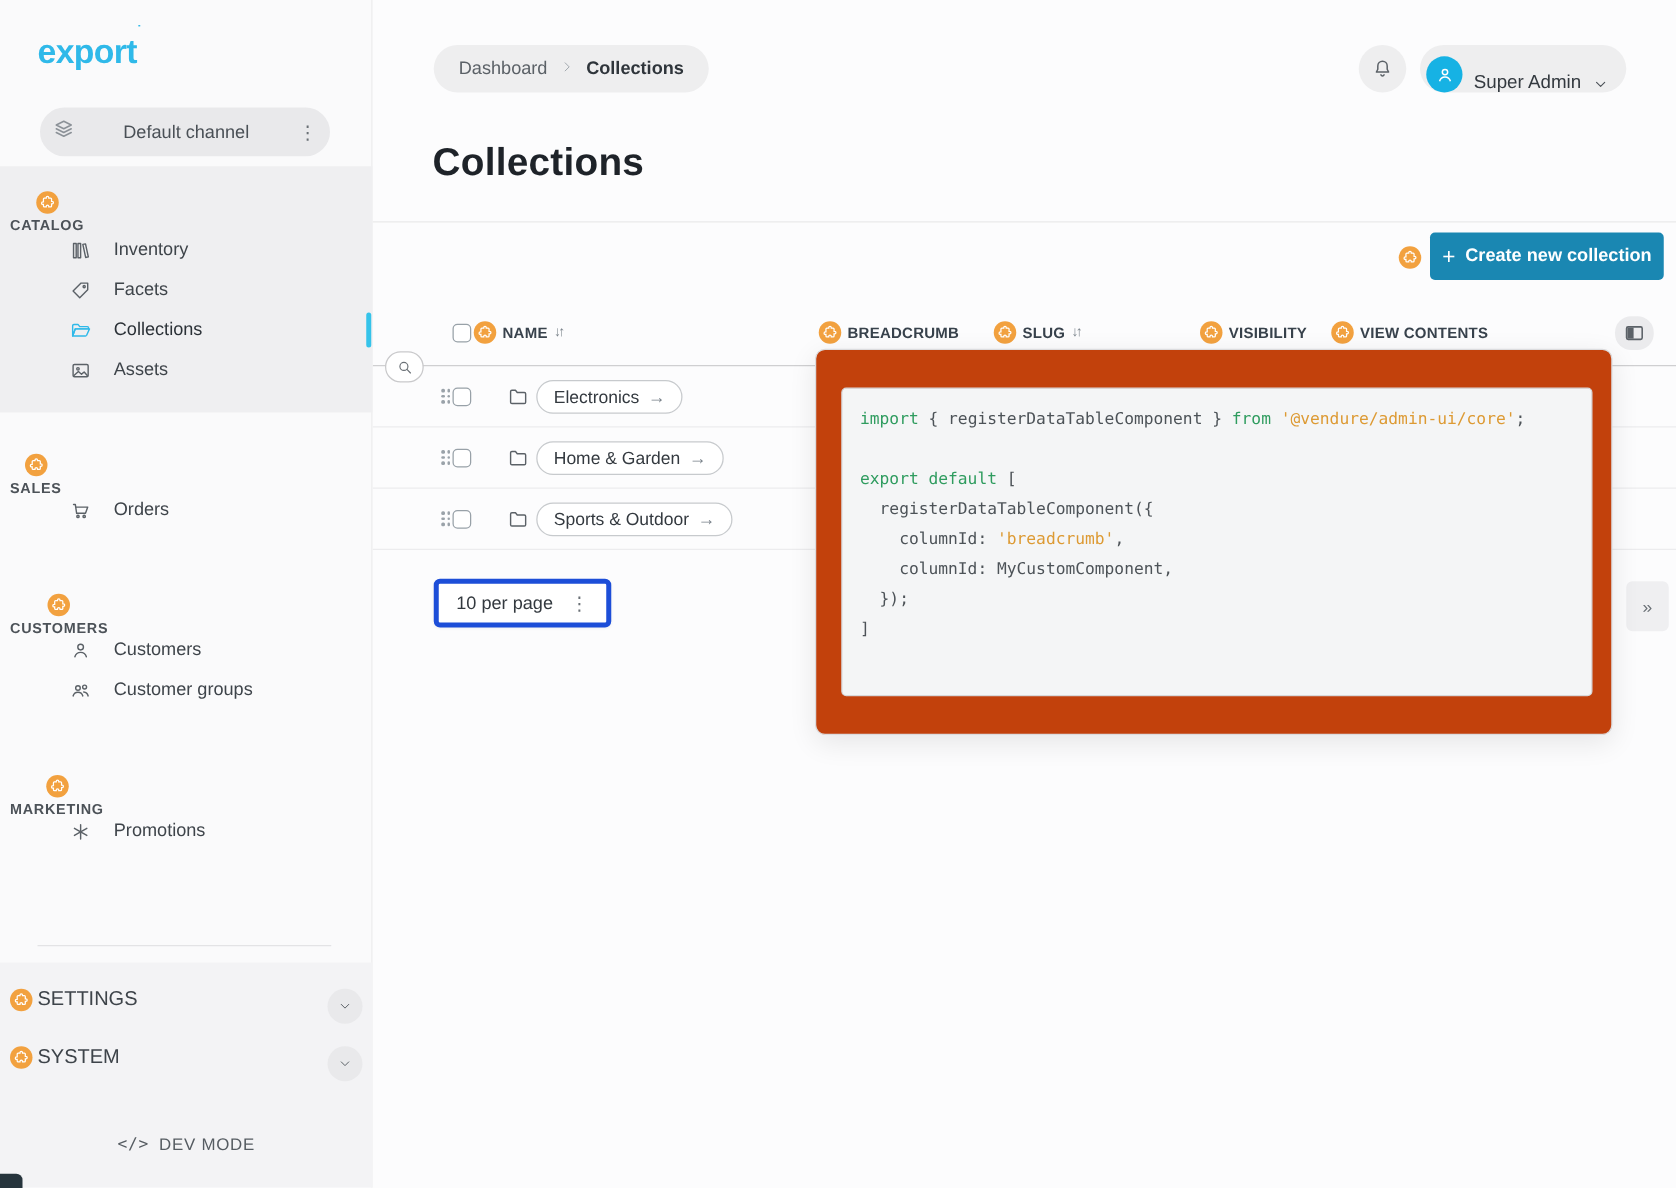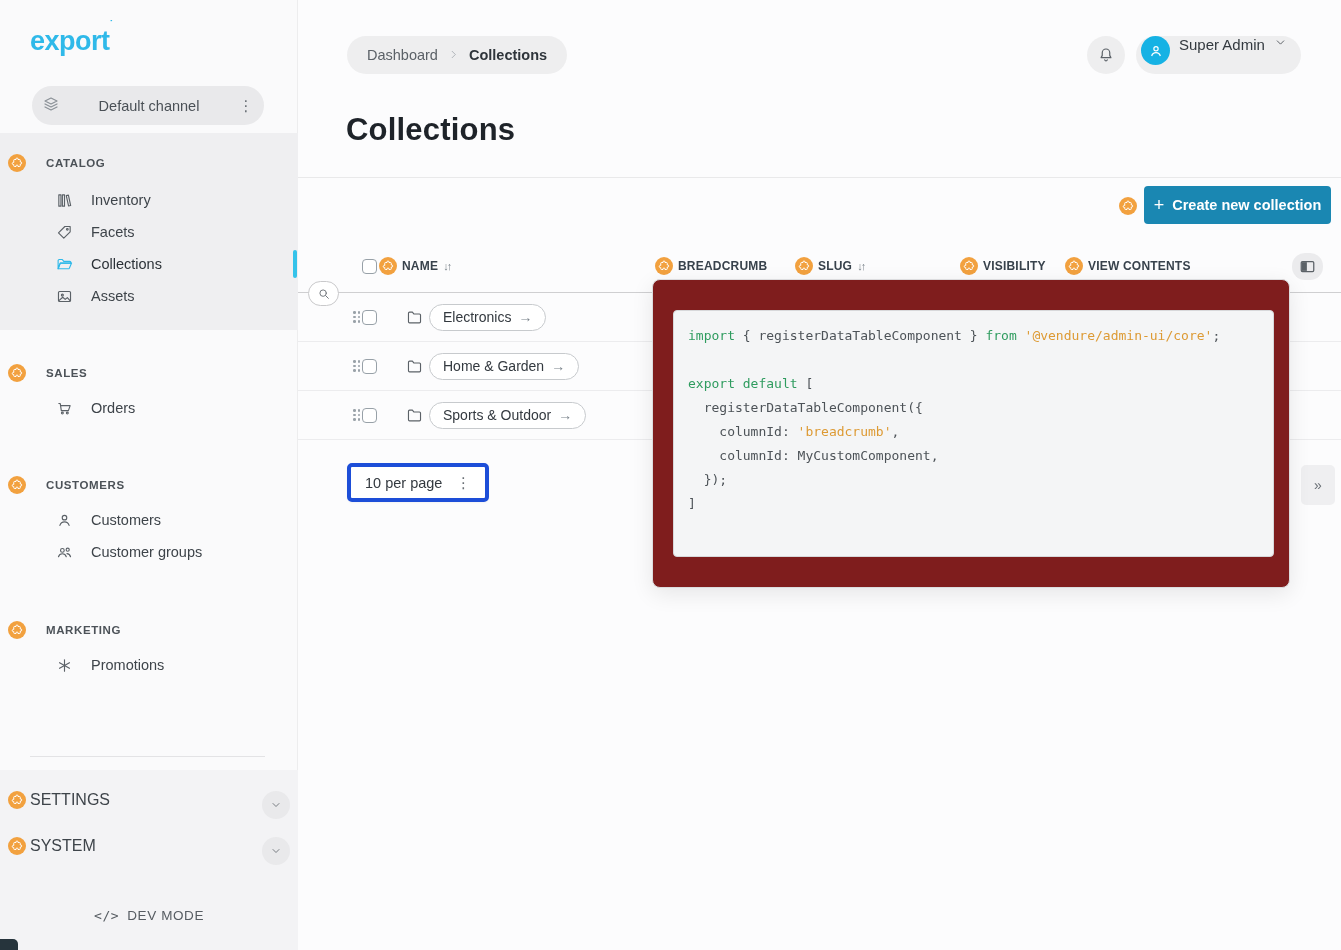--- a/index.html
+++ b/index.html
@@ -16,21 +16,21 @@
   
   .sidebar { position:absolute; left:0; top:0; width:298px; height:950px; background:#fafafb;
     border-right:1px solid #ededee; z-index:2; }
   .logo { position:absolute; left:30px; top:26px; font-size:27px; font-weight:700; color:#2fb9e9; letter-spacing:-0.5px; }
   .logo sup { font-size:11px; top:-12px; position:relative; }
   .channel-pill { position:absolute; left:32px; top:86px; width:232px; height:39px; background:#e9e9eb;
     border-radius:20px; display:flex; align-items:center; padding:0 10px; cursor:pointer; }
   .channel-pill .label { flex:1; text-align:center; font-size:14.5px; color:#4a5056; }
   .kebab { color:#6a7076; font-size:15px; letter-spacing:0; width:16px; text-align:center; cursor:pointer; }
 
-  .nav-section-header { position:absolute; left:8px; display:flex; align-items:center; gap:20px; height:20px; }
+  .nav-section-header { position:absolute; left:8px; display:flex; align-items:center; gap:4px; height:20px;flex-direction:column; }
   .nav-section-header .sec-label { font-size:11.5px; font-weight:600; letter-spacing:.6px; color:#4c5258; }
   .nav-item { position:absolute; left:0; width:298px; height:32px; display:flex; align-items:center;
     gap:18px; padding-left:56px; cursor:pointer; font-size:14.5px; color:#3e444a; }
   .nav-item svg { width:17px; height:17px; flex:0 0 17px; }
   .catalog-band { position:absolute; left:0; top:133px; width:298px; height:197px; background:#efeff1; }
   .active-bar { position:absolute; right:0; top:250px; width:4px; height:28px; background:#35c3ea; border-radius:2px; }
   .bottom-band { position:absolute; left:0; top:770px; width:298px; height:180px; background:#f3f3f5; }
   .side-divider { position:absolute; left:30px; top:756px; width:235px; height:1px; background:#e3e3e5; }
   .collapse-row { position:absolute; left:8px; width:282px; height:28px; display:flex; align-items:flex-start; }
   .collapse-row .spacer { flex:1; }
@@ -44,21 +44,21 @@
   
   .main { position:absolute; left:298px; top:0; width:1043px; height:950px; }
   .crumb-pill { position:absolute; left:49px; top:36px; height:38px; background:#eeeeef; border-radius:19px;
     display:flex; align-items:center; gap:10px; padding:0 20px; font-size:14.5px; }
   .crumb-link { color:#5b6167; cursor:pointer; }
   .crumb-sep svg { width:11px; height:11px; }
   .crumb-current { color:#2f353b; font-weight:600; }
   .bell-btn { position:absolute; left:789px; top:36px; width:38px; height:38px; border-radius:50%;
     background:#eeeeef; display:flex; align-items:center; justify-content:center; cursor:pointer; }
   .user-pill { position:absolute; left:838px; top:36px; height:38px; background:#eeeeef; border-radius:19px;
-    display:flex; align-items:flex-start; gap:9px; padding:0 14px 0 5px; cursor:pointer; }
+    display:flex; align-items:flex-end; gap:9px; padding:0 14px 0 5px; cursor:pointer; }
   .avatar { width:29px; height:29px; border-radius:50%; background:#16b2e4; display:flex; align-items:center; justify-content:center; }
   .user-name { font-size:15px; color:#33393f; }
   .page-title { position:absolute; left:48px; top:112px; font-size:31px; font-weight:800; color:#1e2329; letter-spacing:.2px; }
   .title-divider { position:absolute; left:0; top:177px; width:1043px; height:1px; background:#e9e9ea; }
 
   .create-wrap { position:absolute; left:821px; top:186px; display:flex; align-items:center; gap:7px; }
   .create-btn { height:38px; width:187px; background:#1a87b2; border:none; border-radius:4px; color:#fff;
     font-size:14.5px; font-weight:600; display:flex; align-items:center; justify-content:center; gap:8px; cursor:pointer;
     font-family:inherit; }
   .plus-glyph { font-size:18px; font-weight:400; }
@@ -85,21 +85,21 @@
   .chip .chip-label { font-size:14px; color:#33393f; }
   .chip .chip-arrow { color:#7a838b; font-size:14px; }
 
   .perpage { position:absolute; left:49px; top:463px; height:39px; background:#fff; border:4px solid #1d4ed8;
     border-radius:5px; box-shadow:0 1px 2px rgba(0,0,0,.04); display:flex; align-items:center; gap:13px;
     padding:0 14px; font-size:14.5px; color:#33393f; cursor:pointer; }
   .next-btn { position:absolute; left:1003px; top:465px; width:34px; height:40px; background:#efeff1;
     border:none; border-radius:5px; color:#6a7076; font-size:14px; cursor:pointer; font-family:inherit; }
 
   
-  .popover { position:absolute; left:354px; top:279px; width:638px; height:309px; background:#7f1d1d;
+  .popover { position:absolute; left:354px; top:279px; width:638px; height:309px; background:#c2410c;
     border:1px solid #dcdcde; border-radius:8px; box-shadow:0 6px 22px rgba(0,0,0,.09); z-index:3; }
   .codebox { position:absolute; left:20px; top:30px; width:601px; height:247px; background:#f4f5f6;
     border:1px solid #d7d8da; border-radius:4px; padding:13px 0 0 14px; overflow:hidden; }
   .cl { font-family:"DejaVu Sans Mono","Liberation Mono",monospace; font-size:13px; line-height:24px;
     white-space:pre; color:#4d5358; }
   .tk-kw { color:#2f9c5f; }
   .tk-str { color:#dd9a33; }
   .tk-pl { color:#4d5358; }
 </style>
 </head>

